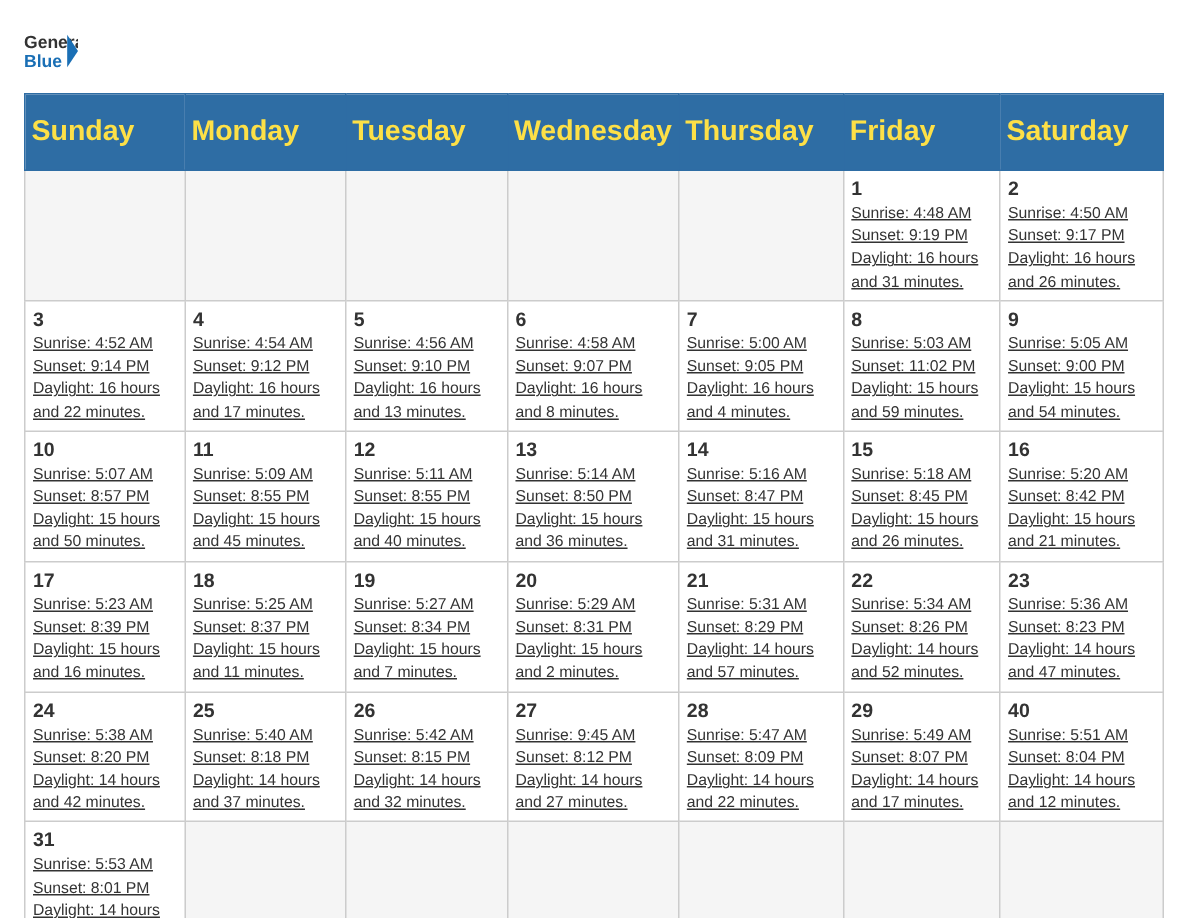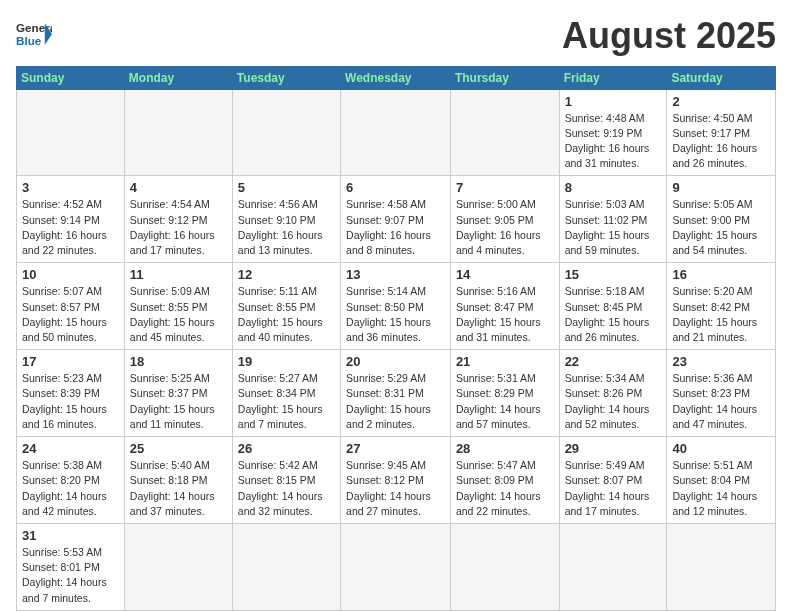--- a/index.html
+++ b/index.html
@@ -38,24 +38,24 @@
       font-size: 15px;
       color: #333;
     }
     table {
       width: 100%;
       border-collapse: collapse;
       border: 1px solid #ccc;
     }
     thead tr th {
       background-color: #2e6da4;
-      color: #86efac;
-      font-size: 12px;
+      color: #fde047;
+      font-size: 19px;
       font-weight: bold;
-      padding: 4px 4px;
+      padding: 14px 4px;
       text-align: left;
       border: 1px solid #2e6da4;
     }
     tbody tr td {
       vertical-align: top;
       border: 1px solid #ccc;
       padding: 4px 5px;
       width: 113px;
       min-height: 80px;
       font-size: 10.5px;
@@ -71,35 +71,35 @@
     .day-number {
       font-size: 13px;
       font-weight: bold;
       margin-bottom: 2px;
       display: block;
     }
     .day-info {
       font-size: 10.5px;
       line-height: 1.45;
       color: #333;
+      text-decoration: underline;
     }
   </style>
 </head>
 <body>
 
 <div class="header-area">
   <div class="logo">
     <svg class="logo-icon" viewBox="0 0 40 40" xmlns="http://www.w3.org/2000/svg">
       <text x="0" y="18" font-size="13" fill="#333" font-family="Arial" font-weight="bold">General</text>
       <text x="0" y="32" font-size="13" fill="#1a6fb5" font-family="Arial" font-weight="bold">Blue</text>
       <polygon points="32,8 40,20 32,32" fill="#1a6fb5"></polygon>
     </svg>
   </div>
   <div class="title-block">
-    <div class="calendar-title">August 2025</div>
   </div>
 </div>
 
 <table>
   <thead>
     <tr id="weekday-header">
         <th>Sunday</th>
         <th>Monday</th>
         <th>Tuesday</th>
         <th>Wednesday</th>

